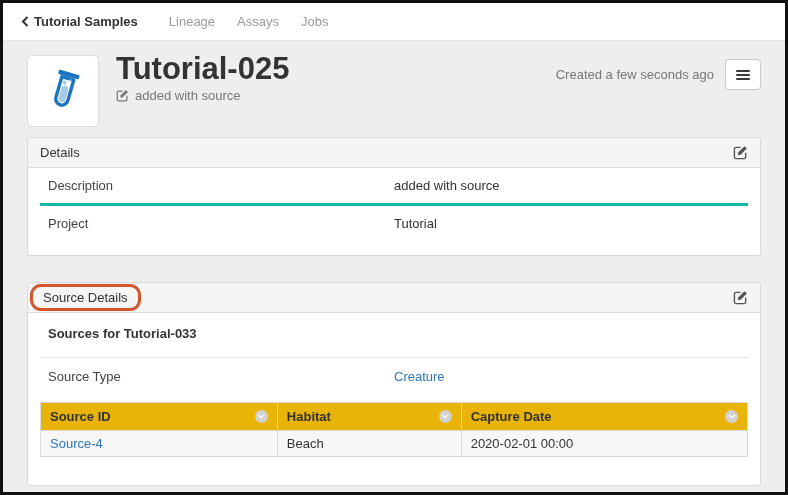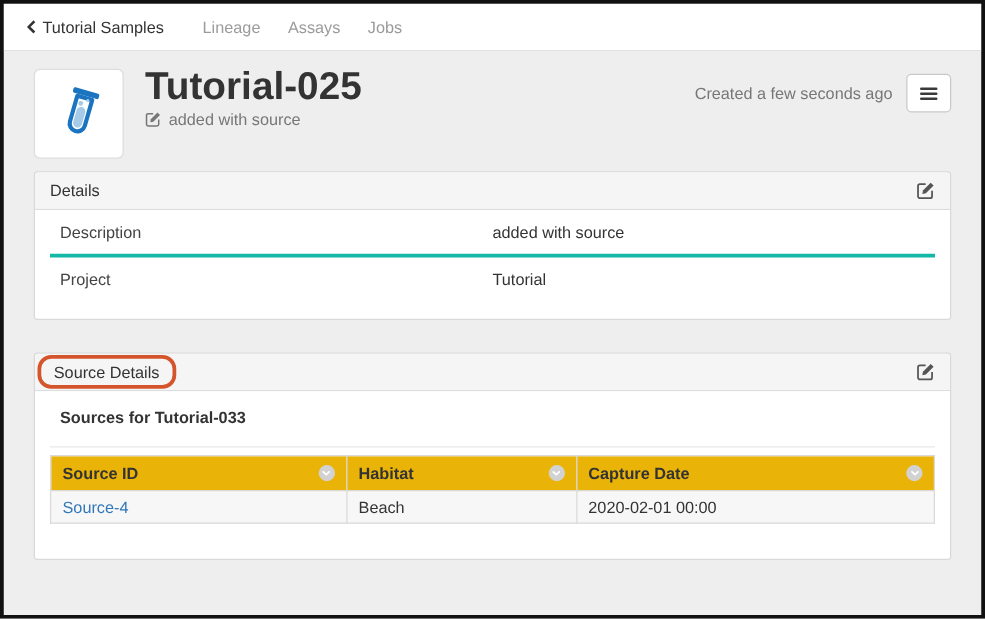--- a/index.html
+++ b/index.html
@@ -18,21 +18,21 @@
 
   
   .topnav {
     height: 38px; background: #fff;
     border-bottom: 1px solid #e2e2e2;
     display: flex; align-items: stretch;
   }
   .back-link {
     display: flex; align-items: center;
     margin-left: 12px; padding: 0 6px;
-    font-weight: normal; color: #333; cursor: pointer;
+    font-weight: bold; color: #333; cursor: pointer;
   }
   .back-link svg { margin-right: 5px; }
   .tabs { display: flex; margin-left: 14px; }
   .tab {
     display: flex; align-items: center;
     padding: 0 11px; color: #9b9b9b; cursor: pointer;
     border-bottom: 3px solid transparent; padding-top: 3px;
   }
   .tab.active { color: #333; border-bottom-color: #22739f; }
 
@@ -201,20 +201,24 @@
         <span class="panel-title annotated">Source Details</span>
         <span class="edit-btn">
           <svg width="15" height="15" viewBox="0 0 16 16">
             <path d="M13.5 8.2 V12.8 A1.7 1.7 0 0 1 11.8 14.5 H3.2 A1.7 1.7 0 0 1 1.5 12.8 V4.2 A1.7 1.7 0 0 1 3.2 2.5 H8" stroke="#555" stroke-width="1.5" fill="none"></path>
             <path d="M12.3 1.2 L14.8 3.7 L8.2 10.3 L5.2 10.8 L5.7 7.8 Z" fill="#555"></path>
           </svg>
         </span>
       </div>
       <div class="panel-body">
         <div class="src-heading">Sources for Tutorial-033</div>
+        <div class="src-type-row">
+          <span class="kv-label">Source Type</span>
+          <a class="link">Creature</a>
+        </div>
 
         <table class="grid">
           <thead>
             <tr>
               <th class="col-sourceid">
                 <span class="th-inner">
                   <span class="th-label">Source ID</span>
                   <span class="dd-circle">
                     <svg width="8" height="5" viewBox="0 0 10 6">
                         <path d="M1.5 1.2 L5 4.5 L8.5 1.2" stroke="#fff" stroke-width="1.8" fill="none"></path>

